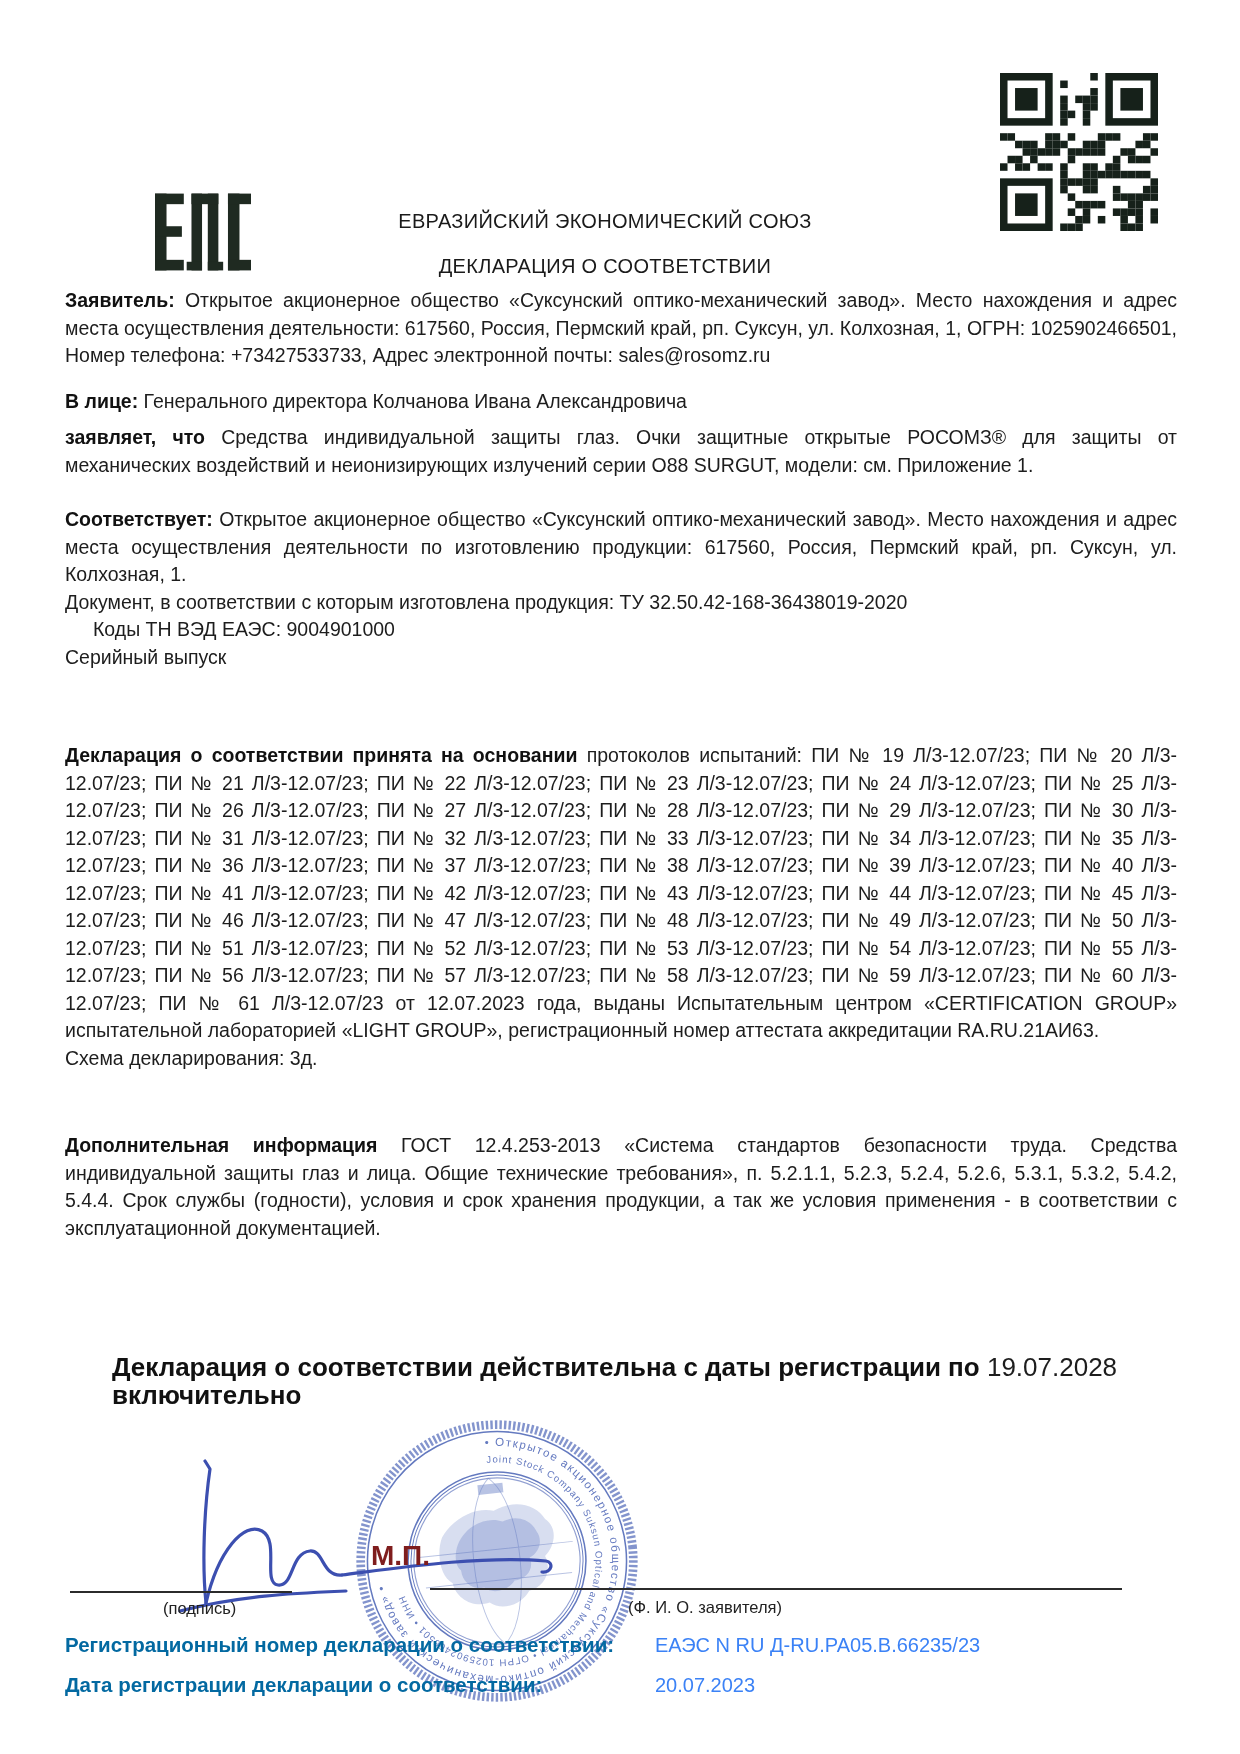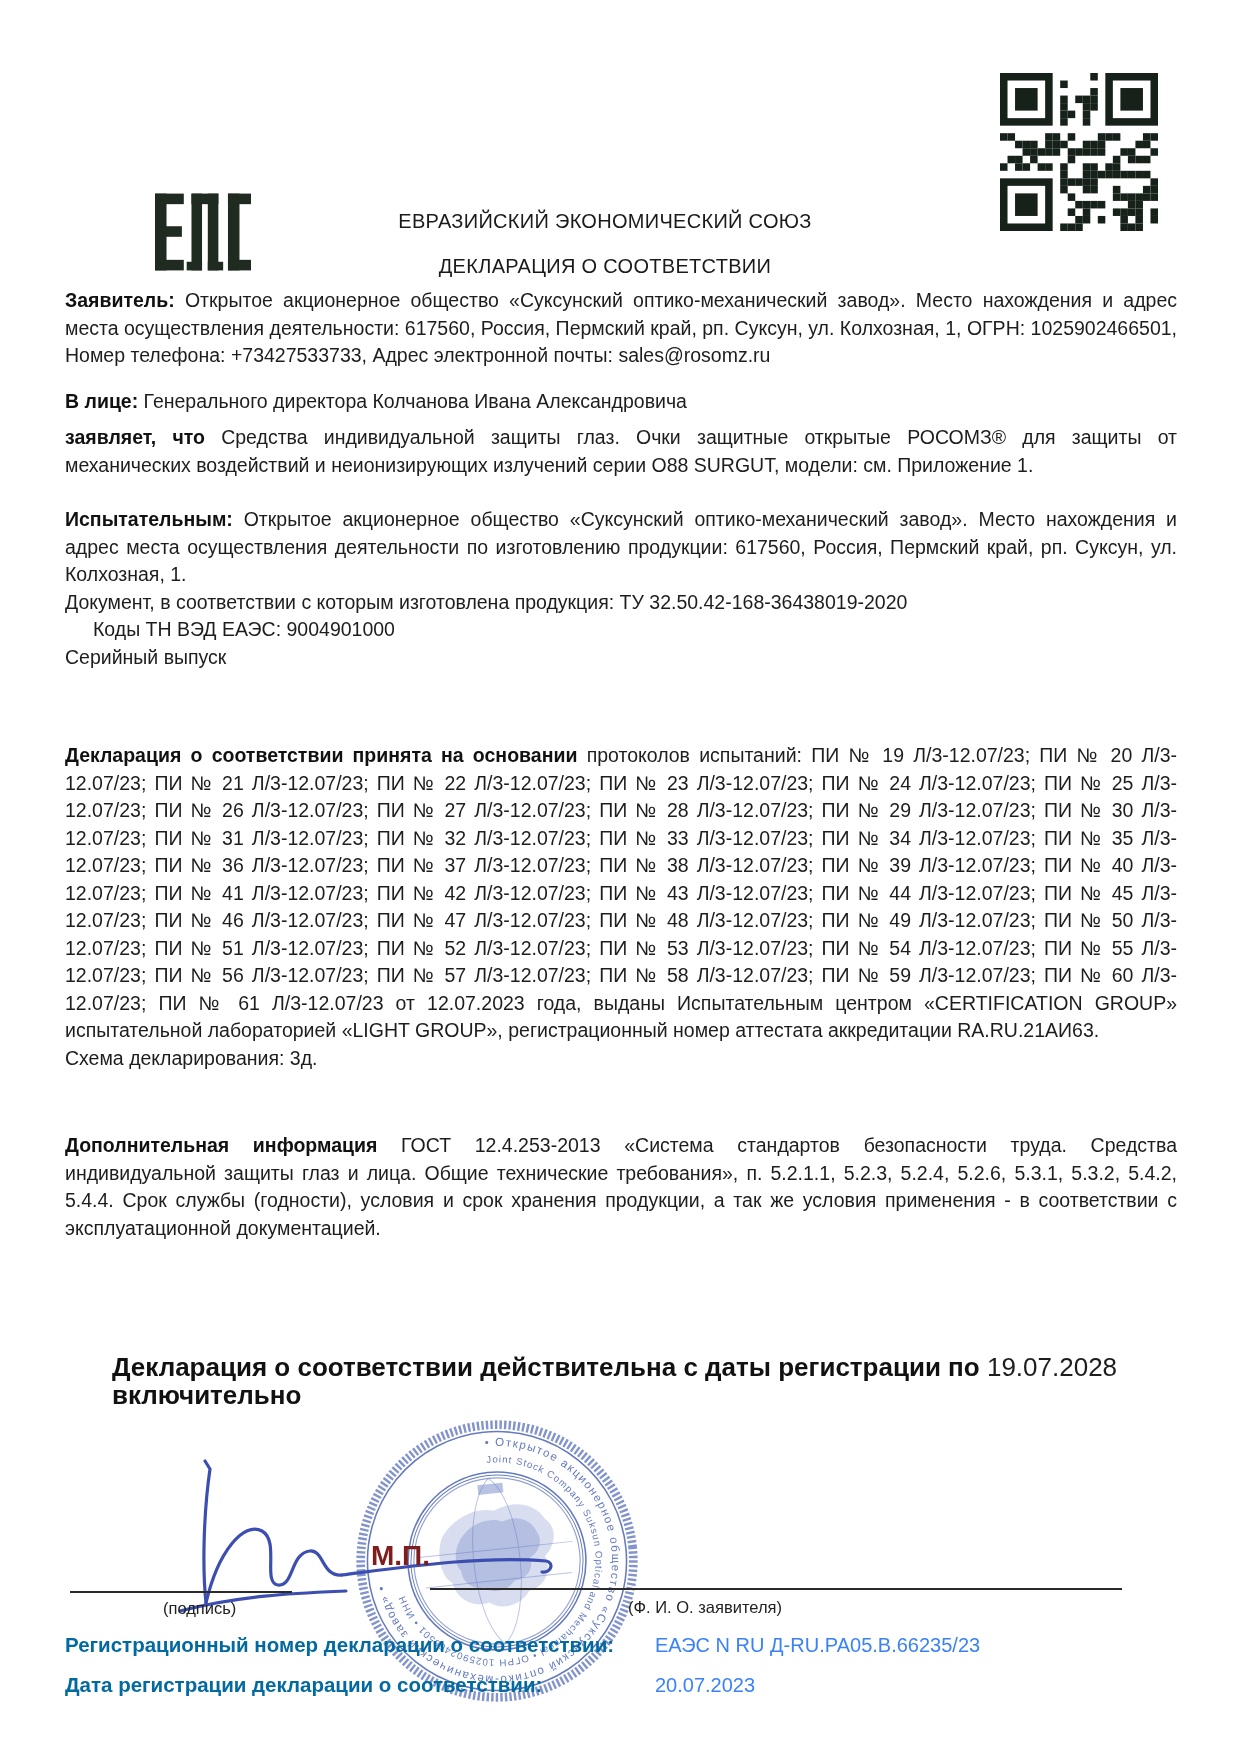--- a/index.html
+++ b/index.html
@@ -185,21 +185,21 @@
       <rect x="15" y="120" width="22.5" height="22.5" fill="#16211a"></rect>
     </svg>
 
   <div class="para" style="top:287px;"><b>Заявитель:</b><span> Открытое акционерное общество «Суксунский оптико-механический завод». Место нахождения и адрес места осуществления деятельности: 617560, Россия, Пермский край, рп. Суксун, ул. Колхозная, 1, ОГРН: 1025902466501, Номер телефона: +73427533733, Адрес электронной почты: sales@rosomz.ru</span></div>
 
   <div class="para plain" style="top:388px;"><b>В лице:</b><span> Генерального директора Колчанова Ивана Александровича</span></div>
 
   <div class="para" style="top:424px;"><b>заявляет, что</b><span>  Средства индивидуальной защиты глаз. Очки защитные открытые РОСОМЗ® для защиты от механических воздействий и неионизирующих излучений серии О88 SURGUT, модели: см. Приложение 1.</span></div>
 
   <div class="para" style="top:506px;">
-    <div><b>Испытательным:</b><span> Открытое акционерное общество «Суксунский оптико-механический завод». Место нахождения и адрес места осуществления деятельности по изготовлению продукции: 617560, Россия, Пермский край, рп. Суксун, ул. Колхозная, 1.</span></div>
+    <div><b>Соответствует:</b><span> Открытое акционерное общество «Суксунский оптико-механический завод». Место нахождения и адрес места осуществления деятельности по изготовлению продукции: 617560, Россия, Пермский край, рп. Суксун, ул. Колхозная, 1.</span></div>
     <div class="plain" style="text-align:left;">Документ, в соответствии с которым изготовлена продукция: ТУ 32.50.42-168-36438019-2020</div>
     <div class="plain" style="text-align:left;margin-left:28px;">Коды ТН ВЭД ЕАЭС: 9004901000</div>
     <div class="plain" style="text-align:left;">Серийный выпуск</div>
   </div>
 
 
   <div class="para" style="top:742px;">
     <div><b>Декларация о соответствии принята на основании</b><span> протоколов испытаний: ПИ № 19 Л/3-12.07/23; ПИ № 20 Л/3-12.07/23; ПИ № 21 Л/3-12.07/23; ПИ № 22 Л/3-12.07/23; ПИ № 23 Л/3-12.07/23; ПИ № 24 Л/3-12.07/23; ПИ № 25 Л/3-12.07/23; ПИ № 26 Л/3-12.07/23; ПИ № 27 Л/3-12.07/23; ПИ № 28 Л/3-12.07/23; ПИ № 29 Л/3-12.07/23; ПИ № 30 Л/3-12.07/23; ПИ № 31 Л/3-12.07/23; ПИ № 32 Л/3-12.07/23; ПИ № 33 Л/3-12.07/23; ПИ № 34 Л/3-12.07/23; ПИ № 35 Л/3-12.07/23; ПИ № 36 Л/3-12.07/23; ПИ № 37 Л/3-12.07/23; ПИ № 38 Л/3-12.07/23; ПИ № 39 Л/3-12.07/23; ПИ № 40 Л/3-12.07/23; ПИ № 41 Л/3-12.07/23; ПИ № 42 Л/3-12.07/23; ПИ № 43 Л/3-12.07/23; ПИ № 44 Л/3-12.07/23; ПИ № 45 Л/3-12.07/23; ПИ № 46 Л/3-12.07/23; ПИ № 47 Л/3-12.07/23; ПИ № 48 Л/3-12.07/23; ПИ № 49 Л/3-12.07/23; ПИ № 50 Л/3-12.07/23; ПИ № 51 Л/3-12.07/23; ПИ № 52 Л/3-12.07/23; ПИ № 53 Л/3-12.07/23; ПИ № 54 Л/3-12.07/23; ПИ № 55 Л/3-12.07/23; ПИ № 56 Л/3-12.07/23; ПИ № 57 Л/3-12.07/23; ПИ № 58 Л/3-12.07/23; ПИ № 59 Л/3-12.07/23; ПИ № 60 Л/3-12.07/23; ПИ № 61 Л/3-12.07/23 от 12.07.2023  года, выданы Испытательным центром «CERTIFICATION GROUP» испытательной лабораторией «LIGHT GROUP», регистрационный номер аттестата аккредитации RA.RU.21АИ63.</span></div>
     <div style="text-align:left;">Схема декларирования: 3д.</div>
   </div>

